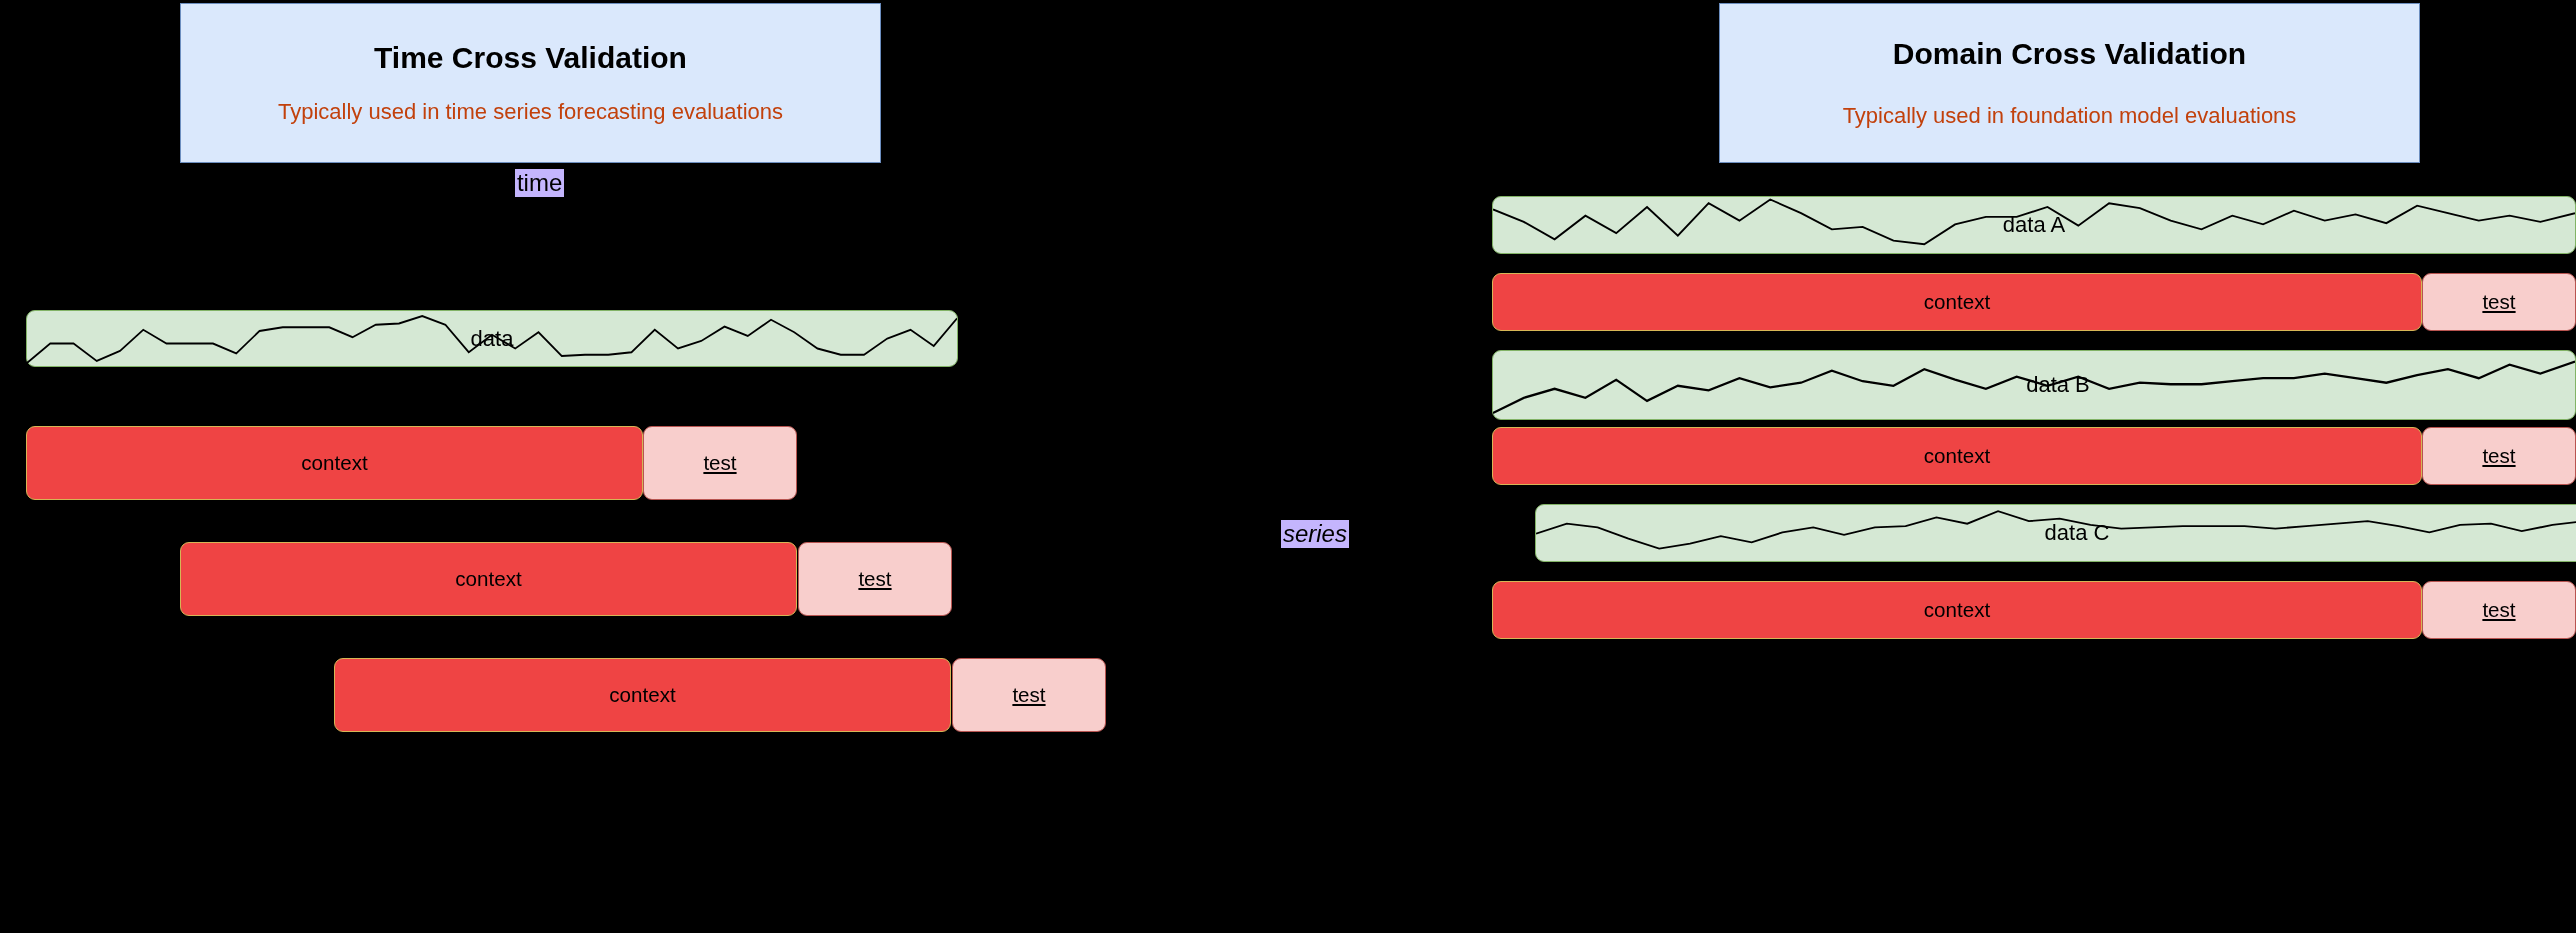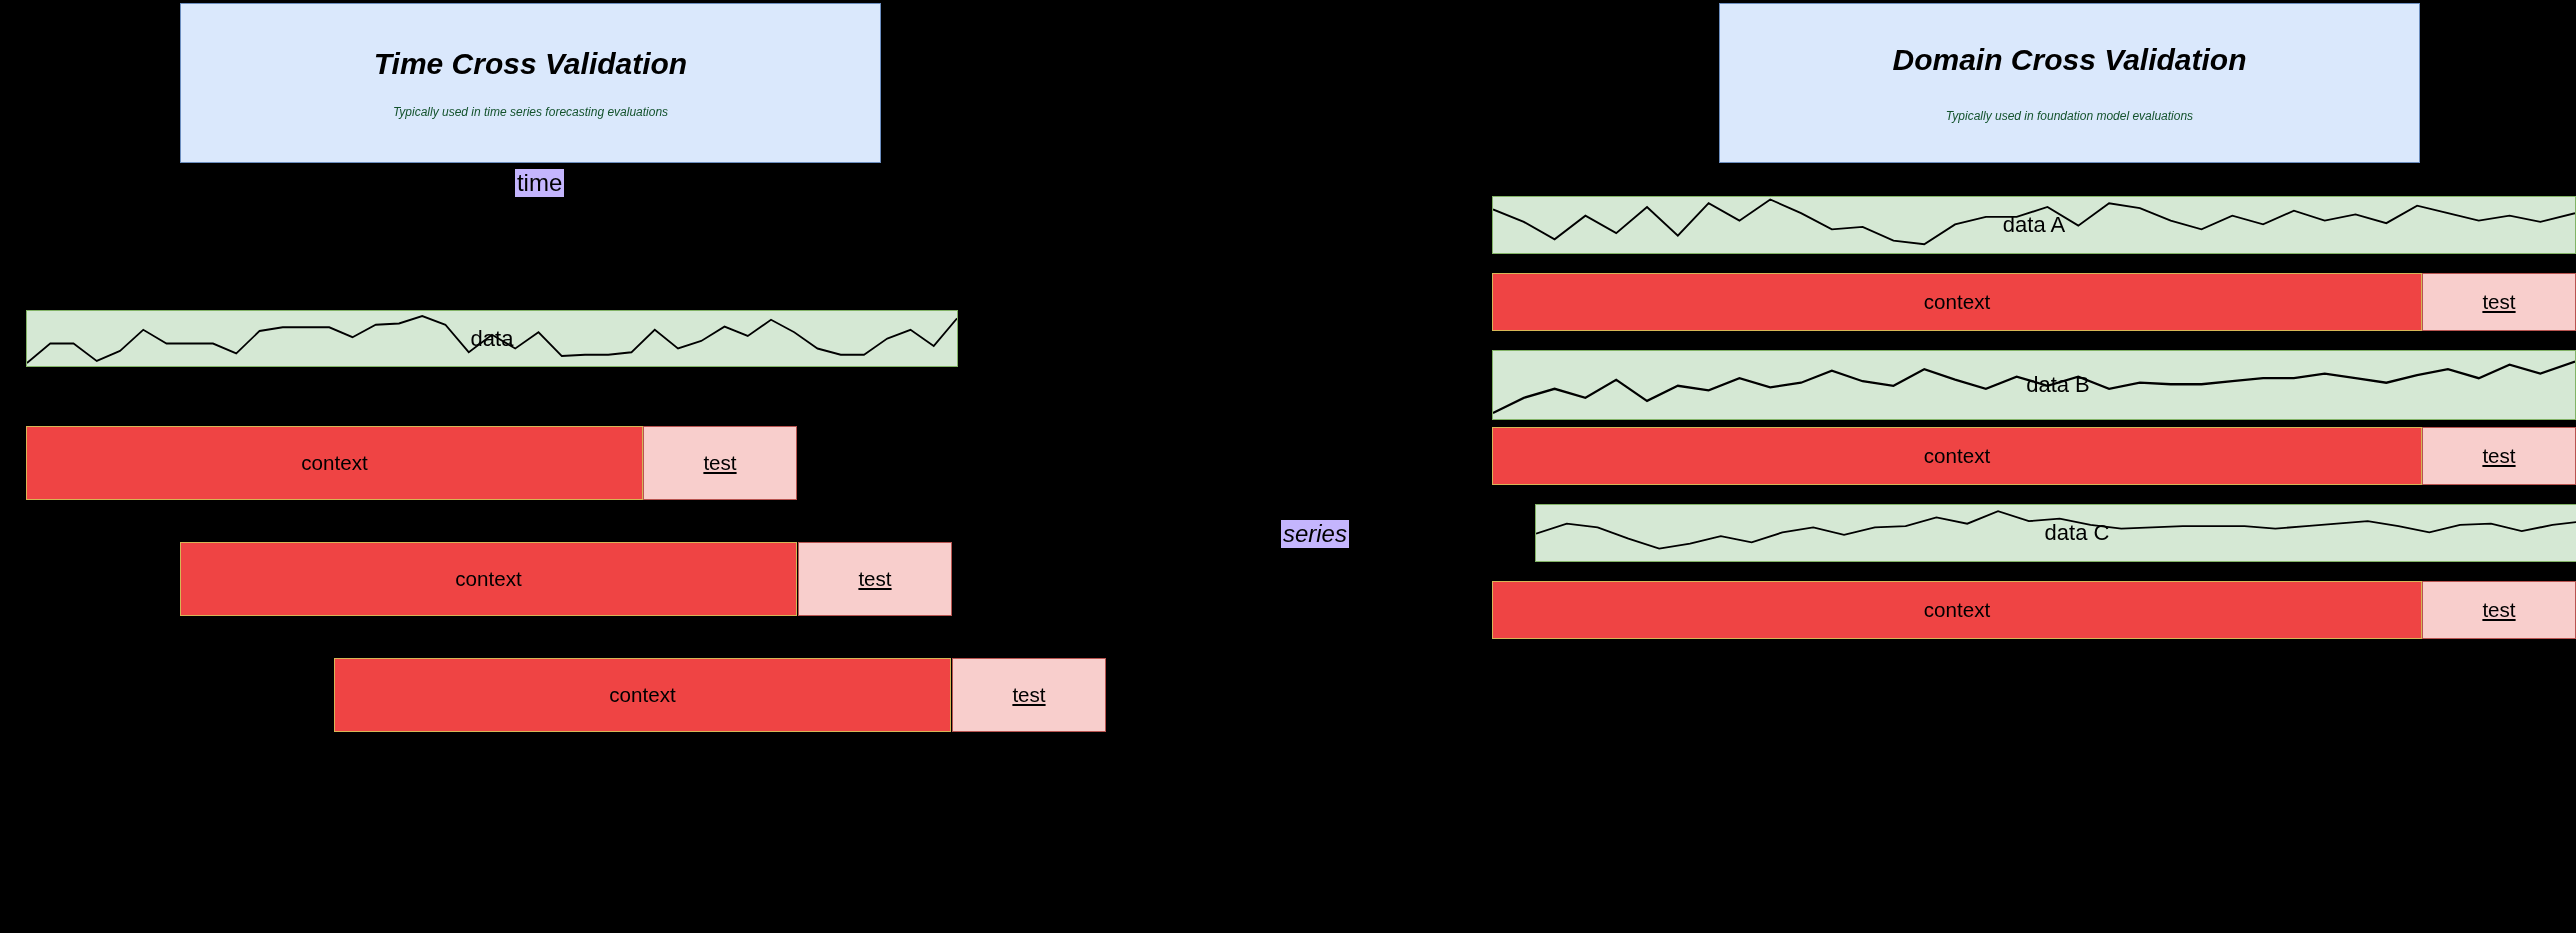--- a/index.html
+++ b/index.html
@@ -3,27 +3,27 @@
 <meta charset="utf-8">
 <style>
   html,body{margin:0;padding:0;background:#000;}
   body{width:2576px;height:934px;position:relative;overflow:hidden;
        font-family:"Liberation Sans", sans-serif;}
   .stage{position:absolute;left:0;top:0;width:2576px;height:934px;background:#000;}
 
   
   .hdr{position:absolute;background:#dae8fc;border:1.9px solid #6c8ebf;
        box-sizing:border-box;display:flex;flex-direction:column;
-       align-items:center;justify-content:center;font-style:italic;}
+       align-items:center;justify-content:center;}
   .hdr .t{font-size:30px;font-weight:bold;color:#000;line-height:1.1;margin-bottom:26px;}
-  .hdr .s{font-size:12px;color:#14532d;line-height:1.1;}
+  .hdr .s{font-size:22px;color:#c2410c;line-height:1.1;}
 
   
   .bar{position:absolute;box-sizing:border-box;display:flex;
-       align-items:center;justify-content:center;}
+       align-items:center;justify-content:center;border-radius:9px;}
   .green{background:#d5e8d4;border:1.9px solid #82b366;}
   .yellow{background:#ef4444;border:1.9px solid #d6b656;}
   .pink{background:#f8cecc;border:1.9px solid #b85450;text-decoration:underline;}
   .bar .lbl{font-size:20.6px;color:#000;position:relative;z-index:4;
             white-space:nowrap;}
   .green .lbl{font-size:22px;}
 
   .spark{position:absolute;left:0;top:0;width:100%;height:100%;z-index:2;
          display:block;}
 

